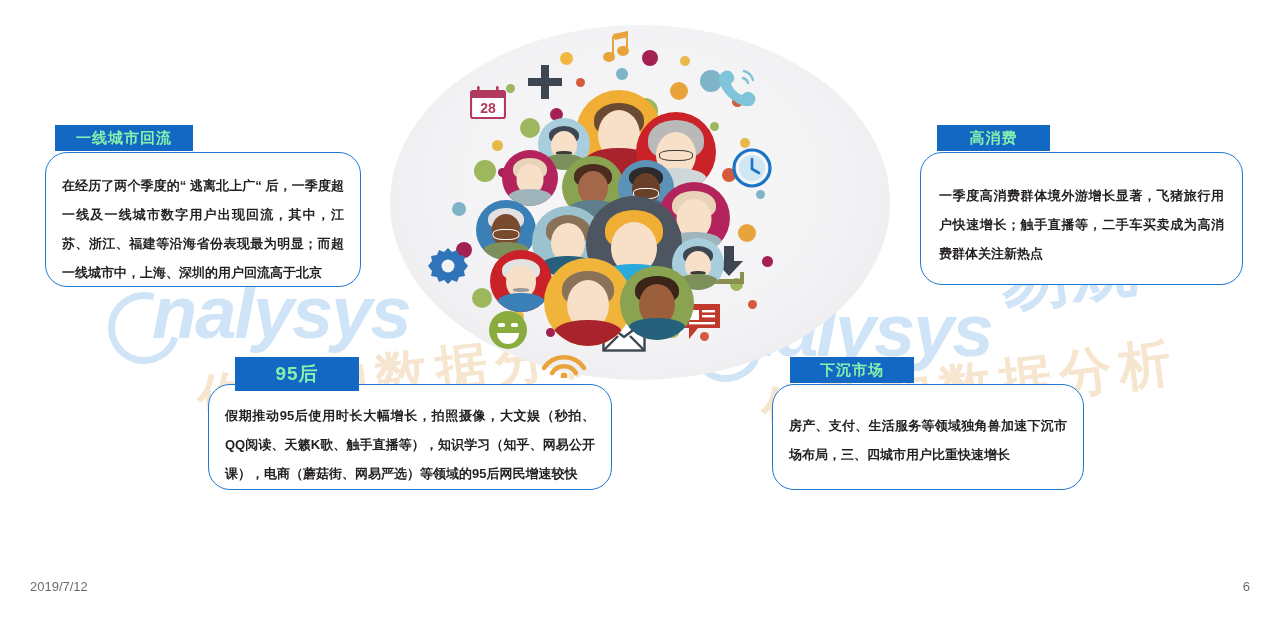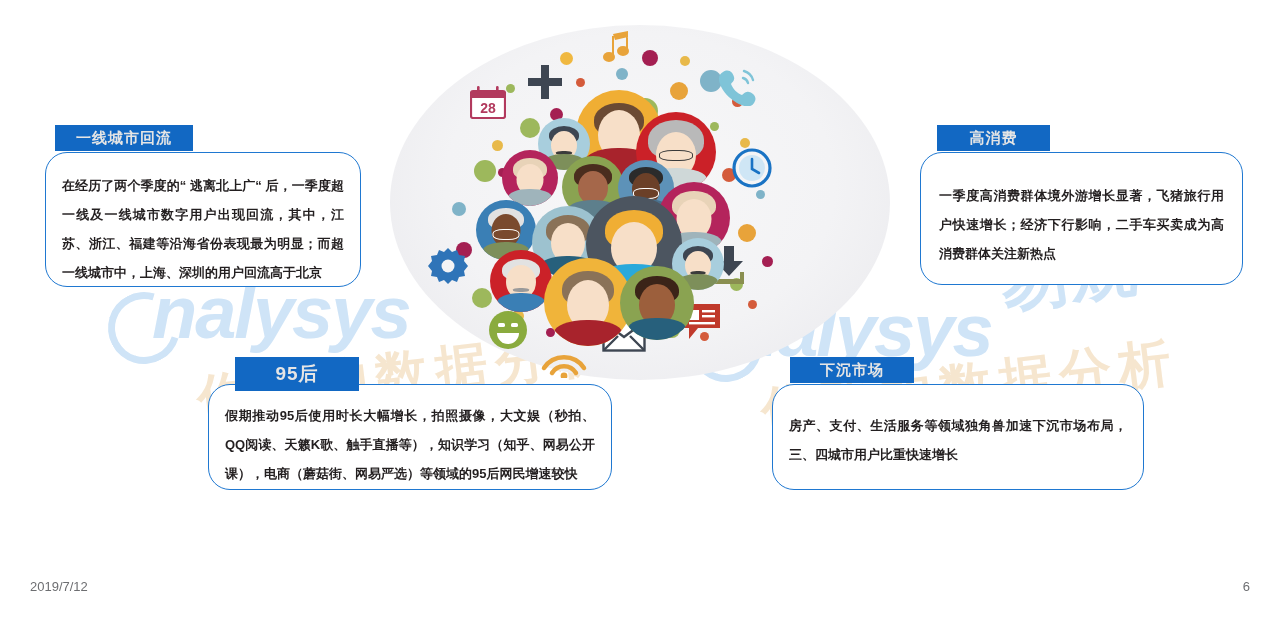--- a/index.html
+++ b/index.html
@@ -30,21 +30,21 @@
   
   .wm{position:absolute;pointer-events:none;user-select:none;font-weight:700;white-space:nowrap;}
   .wm-en{color:#cfe4f7;font-size:74px;letter-spacing:-2px;font-style:italic;}
   .wm-cn-blue{color:#cfe4f7;font-size:66px;letter-spacing:4px;}
   .wm-cn-tan{color:#f6e6cf;font-size:52px;letter-spacing:8px;}
   .wm-ring{position:absolute;border:7px solid #cfe4f7;border-radius:50%;border-right-color:transparent;transform:rotate(-28deg);}
 
   
   .card{position:absolute;}
   .badge{
-    position:absolute;background:#1268C3;color:#e5e5e5;font-weight:700;
+    position:absolute;background:#1268C3;color:#86efac;font-weight:700;
     display:flex;align-items:center;justify-content:center;
     letter-spacing:1px;z-index:3;
   }
   .panel{
     position:absolute;border:1.6px solid #1F78D1;border-radius:22px;background:#ffffff;
     box-sizing:border-box;z-index:2;
   }
   .panel p{
     margin:0;color:#231f20;font-weight:700;font-size:13px;line-height:29px;
     text-align:justify;text-justify:inter-ideograph;
@@ -278,34 +278,34 @@
   <div class="card">
     <div class="badge" style="left:55px;top:125px;width:138px;height:26px;font-size:15px;">一线城市回流</div>
     <div class="panel" style="left:45px;top:152px;width:316px;height:135px;padding:18px 16px 8px 16px;">
       <p>在经历了两个季度的“ 逃离北上广“ 后，一季度超一线及一线城市数字用户出现回流，其中，江苏、浙江、福建等沿海省份表现最为明显；而超一线城市中，上海、深圳的用户回流高于北京</p>
     </div>
   </div>
 
   <div class="card">
     <div class="badge" style="left:937px;top:125px;width:113px;height:26px;font-size:15px;">高消费</div>
     <div class="panel" style="left:920px;top:152px;width:323px;height:133px;padding:28px 18px 0 18px;">
-      <p>一季度高消费群体境外游增长显著，飞猪旅行用户快速增长；经济下行影响，二手车买卖成为高消费群体关注新热点</p>
+      <p>一季度高消费群体境外游增长显著，飞猪旅行用户快速增长；触手直播等，二手车买卖成为高消费群体关注新热点</p>
     </div>
   </div>
 
   <div class="card">
     <div class="badge" style="left:235px;top:357px;width:124px;height:34px;font-size:19px;">95后</div>
     <div class="panel" style="left:208px;top:384px;width:404px;height:106px;padding:16px 16px 0 16px;">
       <p>假期推动95后使用时长大幅增长，拍照摄像，大文娱（秒拍、QQ阅读、天籁K歌、触手直播等），知识学习（知乎、网易公开课），电商（蘑菇街、网易严选）等领域的95后网民增速较快</p>
     </div>
   </div>
 
   <div class="card">
     <div class="badge" style="left:790px;top:357px;width:124px;height:26px;font-size:15px;">下沉市场</div>
-    <div class="panel" style="left:772px;top:384px;width:372px;height:106px;padding:26px 16px 16px 16px;">
+    <div class="panel" style="left:772px;top:384px;width:312px;height:106px;padding:26px 16px 16px 16px;">
       <p>房产、支付、生活服务等领域独角兽加速下沉市场布局，三、四城市用户比重快速增长</p>
     </div>
   </div>
 
   <div class="footer">
     <span id="footer-date">2019/7/12</span>
     <span id="footer-page">6</span>
   </div>
 
 </div>

